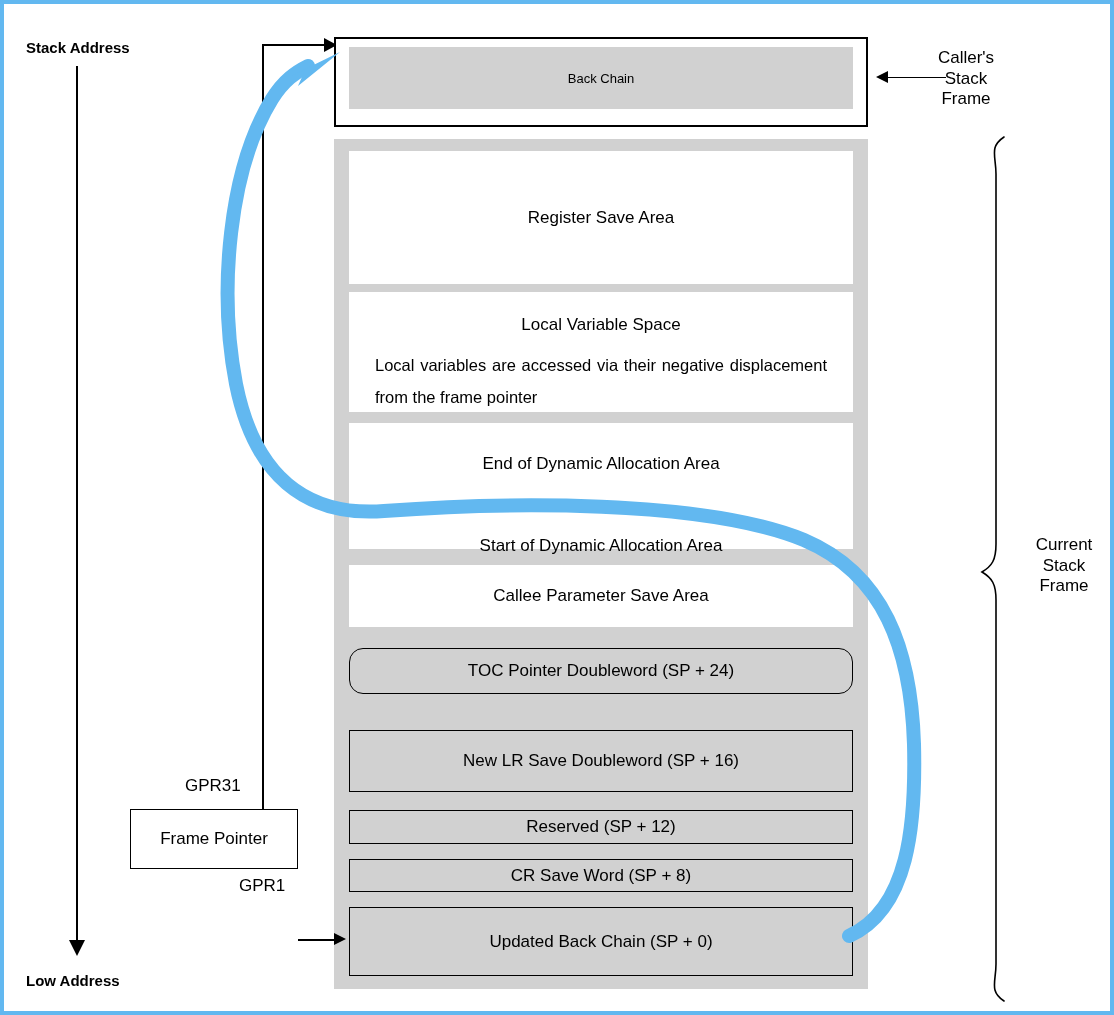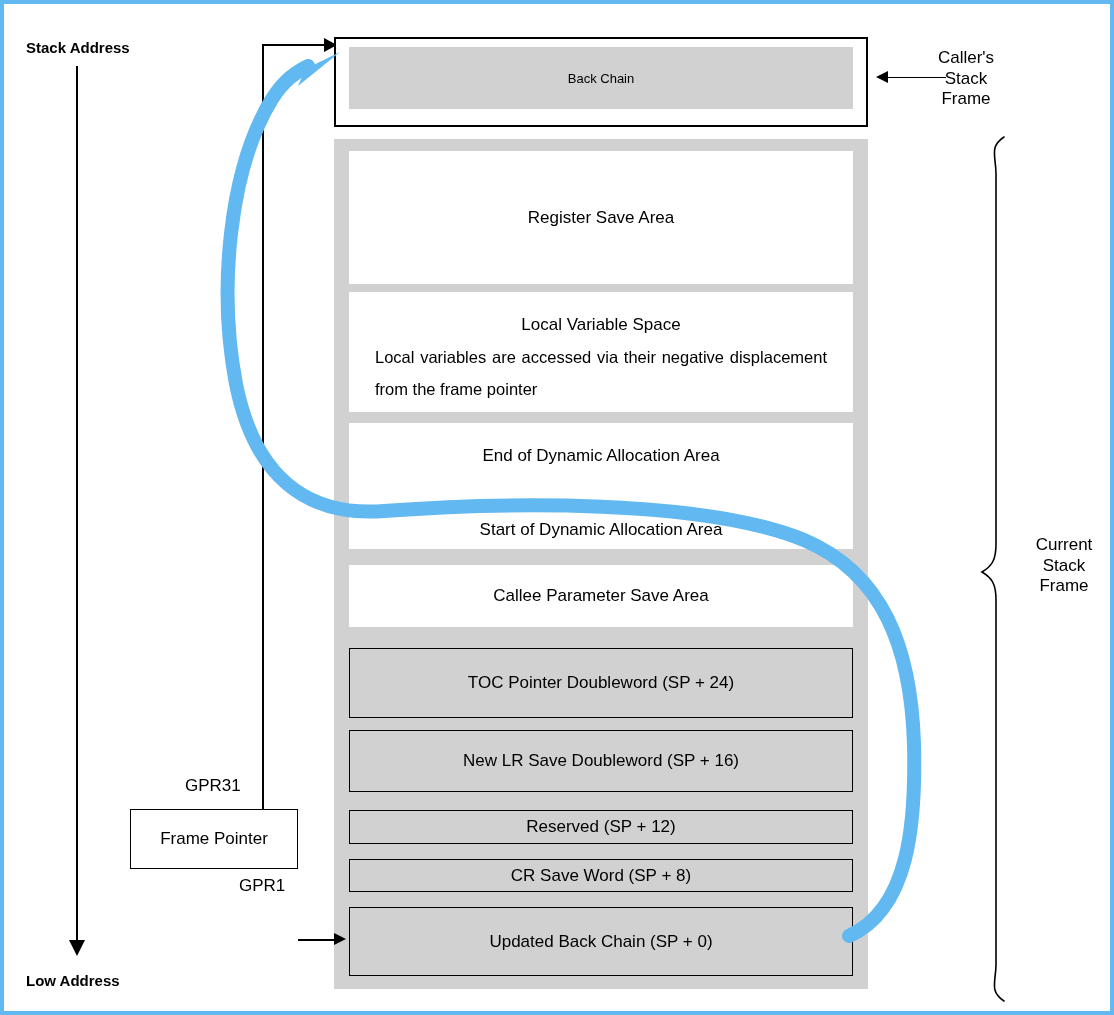--- a/index.html
+++ b/index.html
@@ -59,21 +59,21 @@
   .row.boxed{background:#d1d1d1;border:1.5px solid #000;}
 
   .row .justified{
     width:452px;
     text-align:justify;
     text-align-last:left;
     font-size:16.5px;
     line-height:1.95;
     margin-top:6px;
   }
-  .row .title{margin:0;}
+  .row .title{margin:8px;}
 
   
   #addr-arrow-line{
     left:72px;top:62px;width:2px;height:880px;background:#000;
   }
   #addr-arrow-head{
     left:65px;top:936px;width:0;height:0;
     border-left:8px solid transparent;
     border-right:8px solid transparent;
     border-top:16px solid #000;
@@ -166,21 +166,21 @@
 
   <div class="row white" style="top:419px;height:126px;justify-content:flex-start;padding-top:23px;">
     <div class="title">End of Dynamic Allocation Area</div>
     <div class="title" style="margin-top:54px;">Start of Dynamic Allocation Area</div>
   </div>
 
   <div class="row white" style="top:561px;height:62px;">
     <div class="title">Callee Parameter Save Area</div>
   </div>
 
-  <div class="row boxed" style="top:644px;height:70px;">
+  <div class="row boxed" style="top:644px;height:46px;border-radius:14px;">
     <div class="title">TOC Pointer Doubleword (SP + 24)</div>
   </div>
 
   <div class="row boxed" style="top:726px;height:62px;">
     <div class="title">New LR Save Doubleword (SP + 16)</div>
   </div>
 
   <div class="row boxed" style="top:806px;height:34px;">
     <div class="title">Reserved (SP + 12)</div>
   </div>

